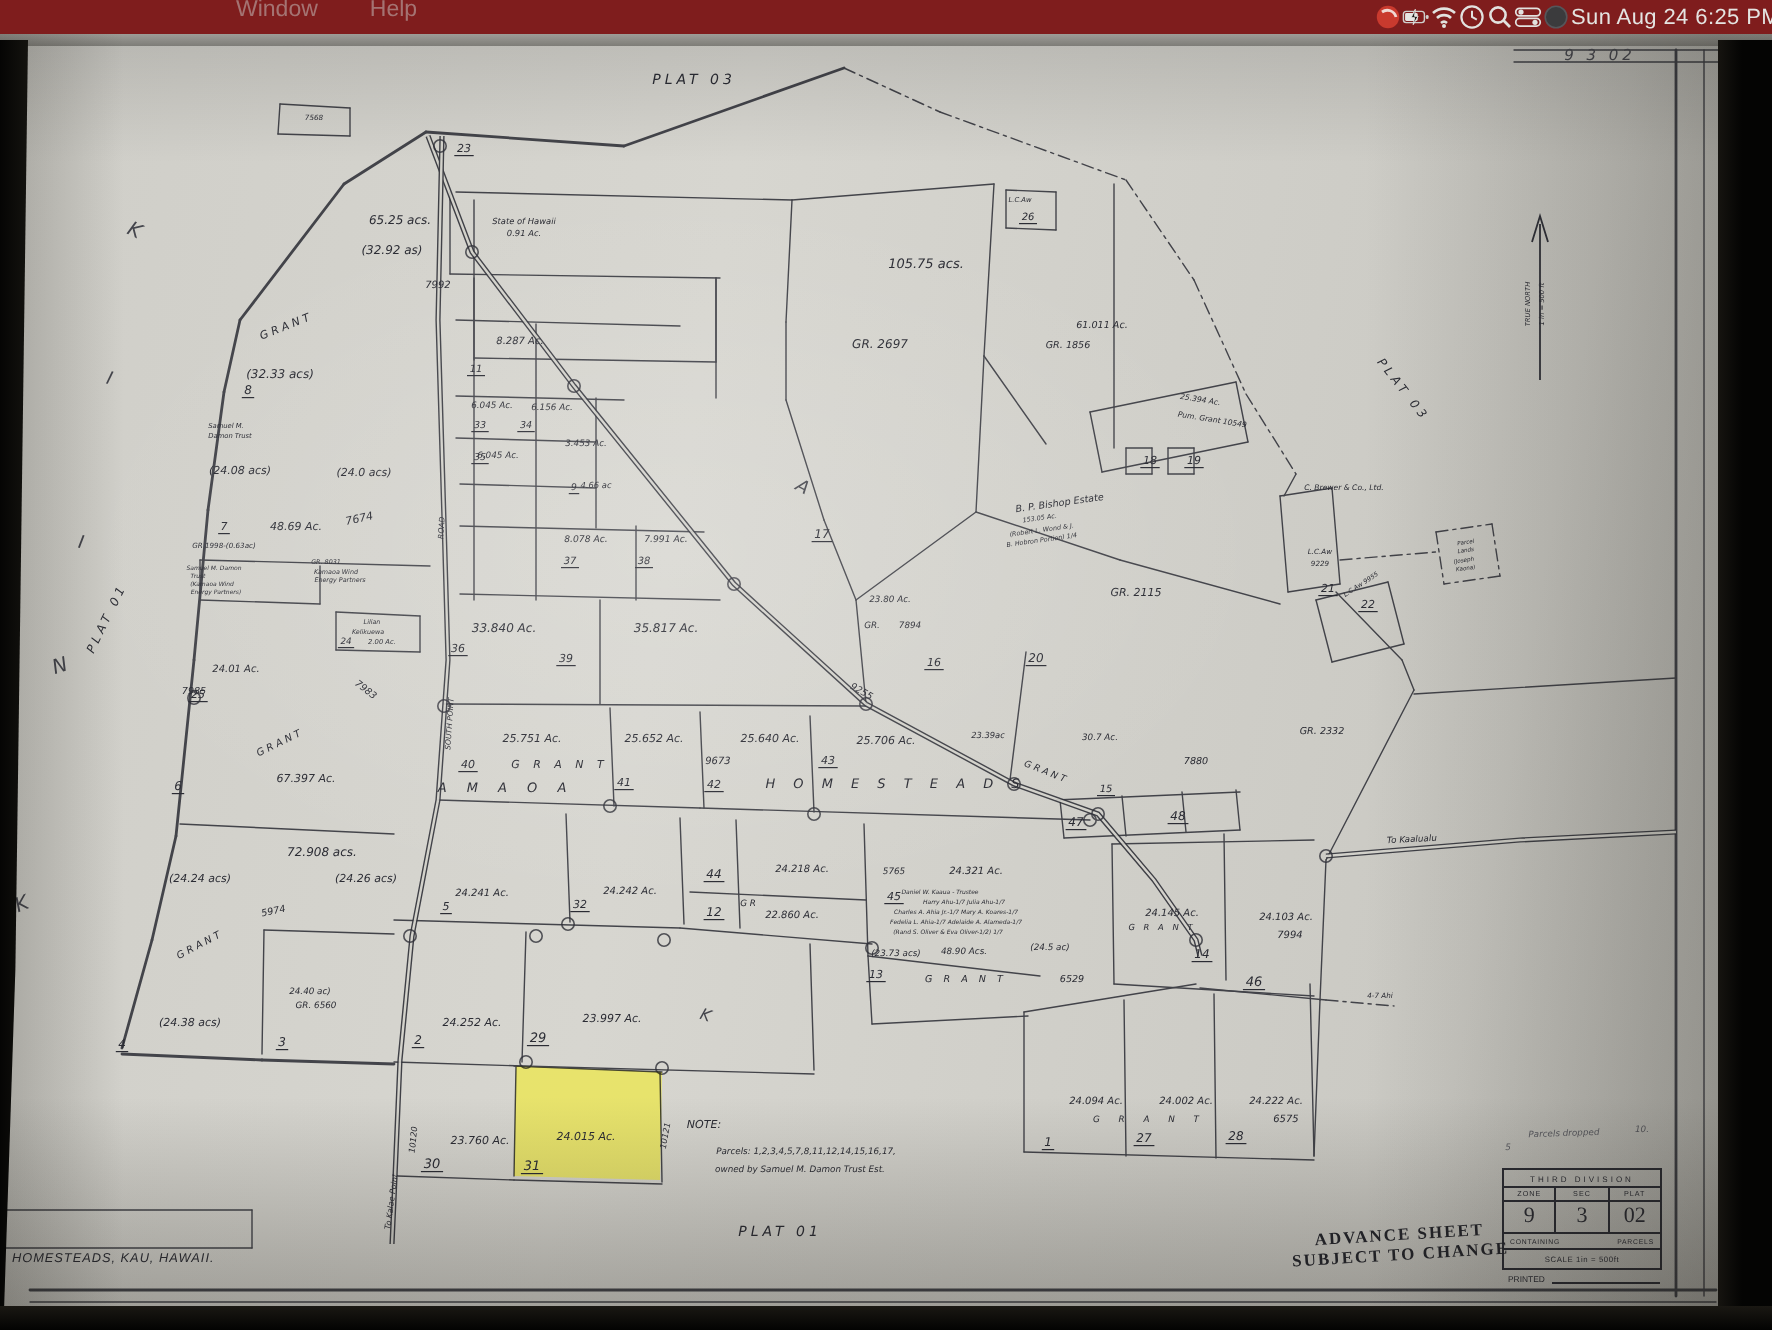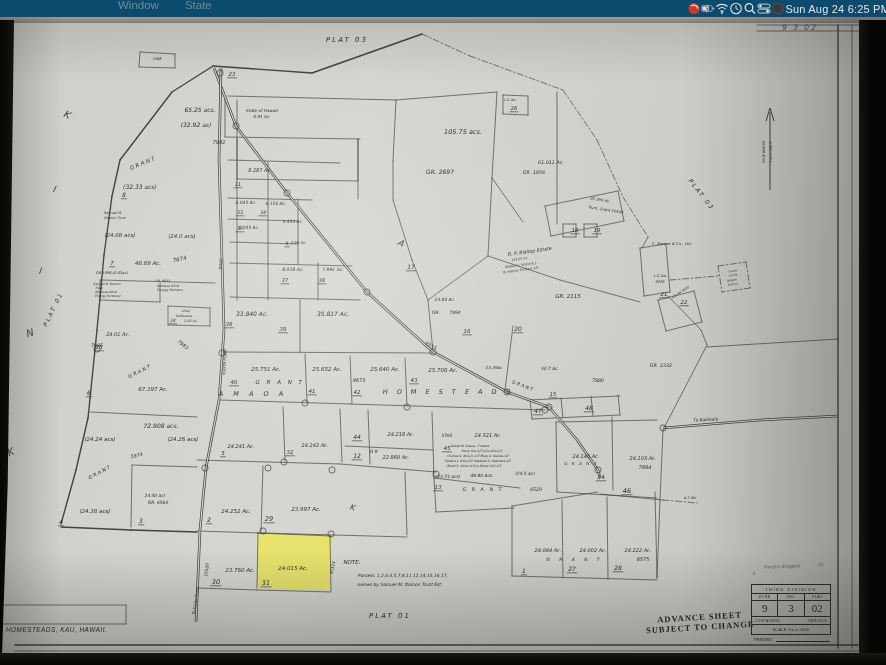--- a/index.html
+++ b/index.html
@@ -1,20 +1,20 @@
 <!DOCTYPE html>
 <html><head>
 <meta charset="utf-8">
 <style>
   html,body{margin:0;padding:0;background:#0b0a09;}
   .stage{position:relative;width:886px;height:665px;overflow:hidden;background:#0b0a09;font-family:"Liberation Sans",sans-serif;}
   .stage *{box-sizing:border-box;}
 
   
-  .menubar{position:absolute;left:0;top:0;width:886px;height:17px;background:#0c4a6e;display:flex;align-items:center;justify-content:space-between;overflow:hidden;z-index:50;}
+  .menubar{position:absolute;left:0;top:0;width:886px;height:17px;background:#7f1d1d;display:flex;align-items:center;justify-content:space-between;overflow:hidden;z-index:50;}
   .menu-left{display:flex;gap:26px;padding-left:118px;}
   .mi{color:#c9c9c6;opacity:.5;font-size:11.5px;position:relative;top:-4px;}
   .menu-right{display:flex;align-items:center;padding-right:4px;}
   .micon{width:14px;height:13px;display:block;}
   .clock{color:#e4e4e1;font-size:11px;white-space:nowrap;margin-right:-8px;letter-spacing:.2px;}
 
   .chrome-strip{position:absolute;left:0;top:17px;width:886px;height:6px;background:linear-gradient(#b3b2ac,#8d8c86);z-index:5;}
 
   
   .paper{position:absolute;left:0;top:23px;width:886px;height:632px;background:linear-gradient(100deg,#cfcec8,#d7d6d0 38%,#cac9c3 82%,#b7b6b0);z-index:1;}
@@ -49,21 +49,21 @@
   .bar-bottom{position:absolute;left:0;top:653px;width:886px;height:12px;z-index:40;background:linear-gradient(0deg,#030302,#1a1813);}
 </style>
 </head>
 <body>
 
 <div class="stage">
 
   <div class="menubar">
     <div class="menu-left">
       <span class="mi">Window</span>
-      <span class="mi">State</span>
+      <span class="mi">Help</span>
     </div>
     <div class="menu-right">
       <svg class="micon" viewBox="0 0 14 13">
         <circle cx="7" cy="6.5" r="5.6" fill="#c93a2e"></circle>
         <path d="M4 4 A4.5 4.5 0 0 1 11 6.5" stroke="#f0d9d4" stroke-width="1.4" fill="none"></path>
       </svg>
       <svg class="micon" viewBox="0 0 20 13">
         <rect x="1" y="2.5" width="15" height="8" rx="2" fill="none" stroke="#cfcfcc" stroke-width="1"></rect>
         <rect x="2.2" y="3.7" width="9" height="5.6" rx="1" fill="#e6e6e3"></rect>
         <rect x="17" y="5" width="2" height="3" rx="1" fill="#cfcfcc"></rect>

